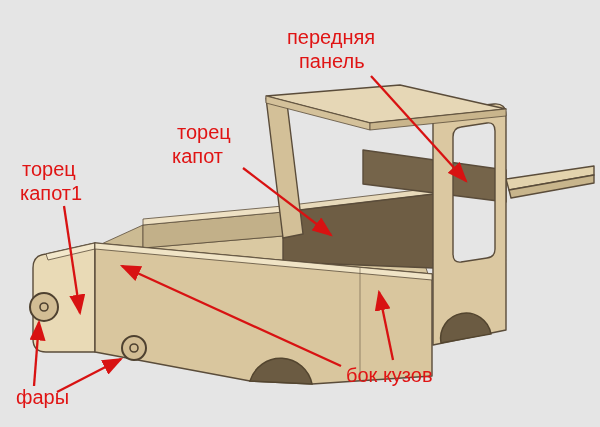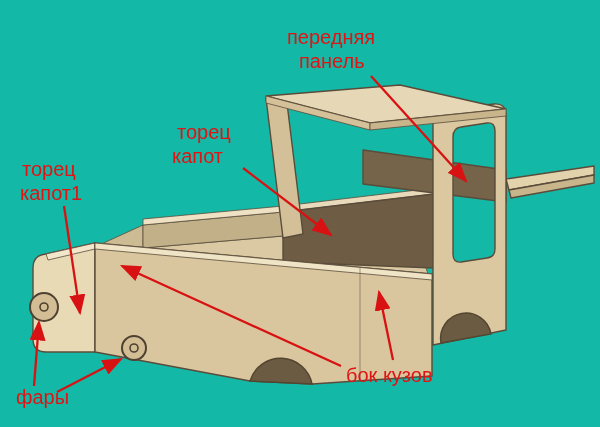--- a/index.html
+++ b/index.html
@@ -4,21 +4,21 @@
 <style>
   html, body {
     margin: 0;
     padding: 0;
     background: #ffffff;
   }
   #screenshot-root {
     position: relative;
     width: 600px;
     height: 427px;
-    background: #14b8a6;
+    background: #e5e5e5;
     overflow: hidden;
   }
   svg { display: block; }
   .label {
     font-family: "Liberation Sans", sans-serif;
     font-size: 20px;
     font-weight: normal;
   }
   .wood-outline { stroke: #5a4c3a; stroke-width: 1.4; stroke-linejoin: round; }
   .thin-outline { stroke: #5a4c3a; stroke-width: 0.8; stroke-linejoin: round; }

